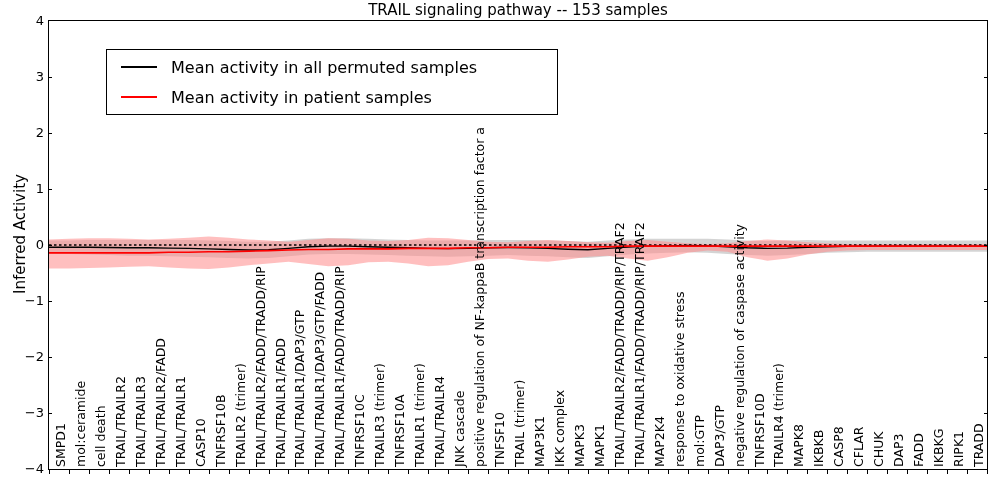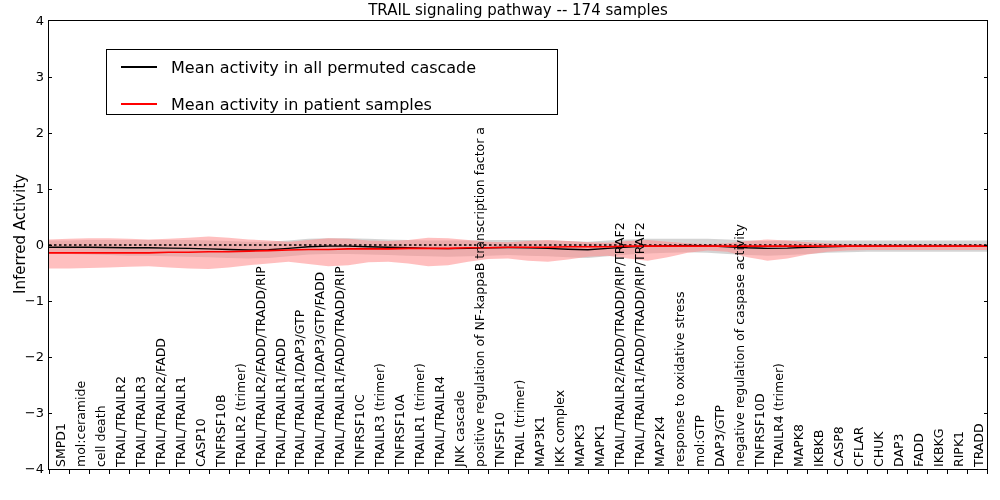--- a/index.html
+++ b/index.html
@@ -157,21 +157,21 @@
     font-size: 16px;
     color: #000000;
     white-space: nowrap;
   }
 </style>
 </head>
 <body>
 
 <div id="figure">
 
-  <div id="chart-title">TRAIL signaling pathway -- 174 samples</div>
+  <div id="chart-title">TRAIL signaling pathway -- 153 samples</div>
 
   <div id="ylabel-text">Inferred Activity</div>
 
   <div id="ylabels-holder">
       <div class="ytick-label" style="top: 0px;">4</div>
       <div class="ytick-label" style="top: 56px;">3</div>
       <div class="ytick-label" style="top: 112px;">2</div>
       <div class="ytick-label" style="top: 168px;">1</div>
       <div class="ytick-label" style="top: 224px;">0</div>
       <div class="ytick-label" style="top: 280px;">−1</div>
@@ -240,23 +240,23 @@
         <div class="cat-label" style="left: 864.17px; top: 0px; height: 0px; transform: rotate(-90deg) translate(-446px, 0px);">FADD</div>
         <div class="cat-label" style="left: 884.128px; top: 0px; height: 0px; transform: rotate(-90deg) translate(-446px, 0px);">IKBKG</div>
         <div class="cat-label" style="left: 904.085px; top: 0px; height: 0px; transform: rotate(-90deg) translate(-446px, 0px);">RIPK1</div>
         <div class="cat-label" style="left: 924.043px; top: 0px; height: 0px; transform: rotate(-90deg) translate(-446px, 0px);">TRADD</div>
         <div class="cat-label" style="left: 944px; top: 0px; height: 0px; transform: rotate(-90deg) translate(-446px, 0px);">TRAF2</div>
       </div>
 
     <div id="legend">
       <div class="legend-row" style="top:3px;">
         <div class="legend-swatch" style="background:#000000;"></div>
-        <div class="legend-text">Mean activity in all permuted cascade</div>
+        <div class="legend-text">Mean activity in all permuted samples</div>
       </div>
-      <div class="legend-row" style="top:40px;">
+      <div class="legend-row" style="top:33px;">
         <div class="legend-swatch" style="background:#ff0000;"></div>
         <div class="legend-text">Mean activity in patient samples</div>
       </div>
     </div>
   </div>
 
   <div id="xticks-holder">
       <div class="xtick-mark" style="left: 1px;"></div>
       <div class="xtick-mark" style="left: 20.9574px;"></div>
       <div class="xtick-mark" style="left: 40.9149px;"></div>

